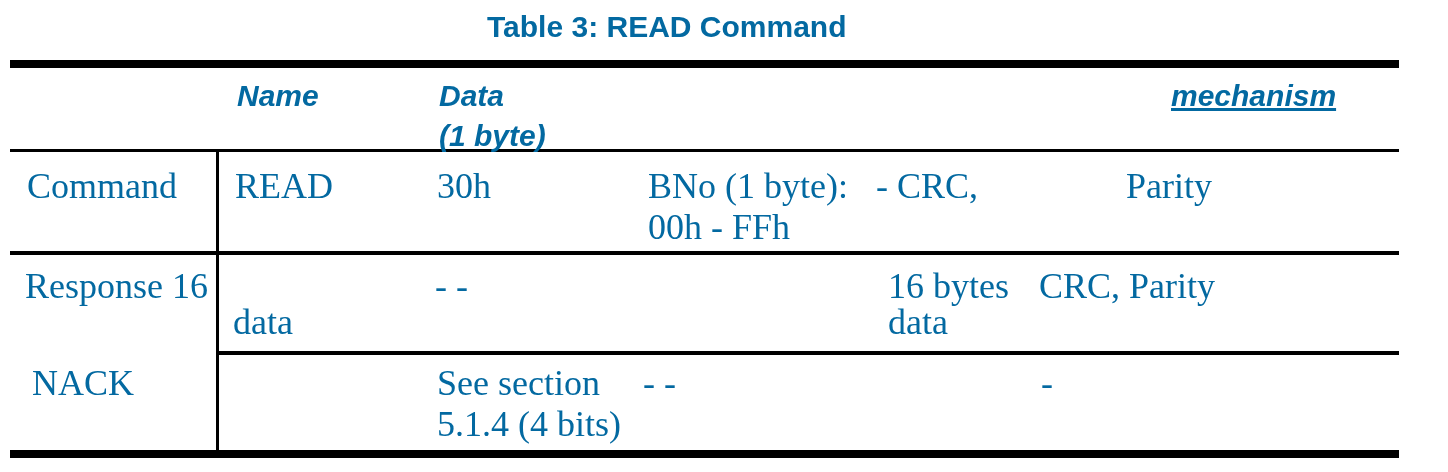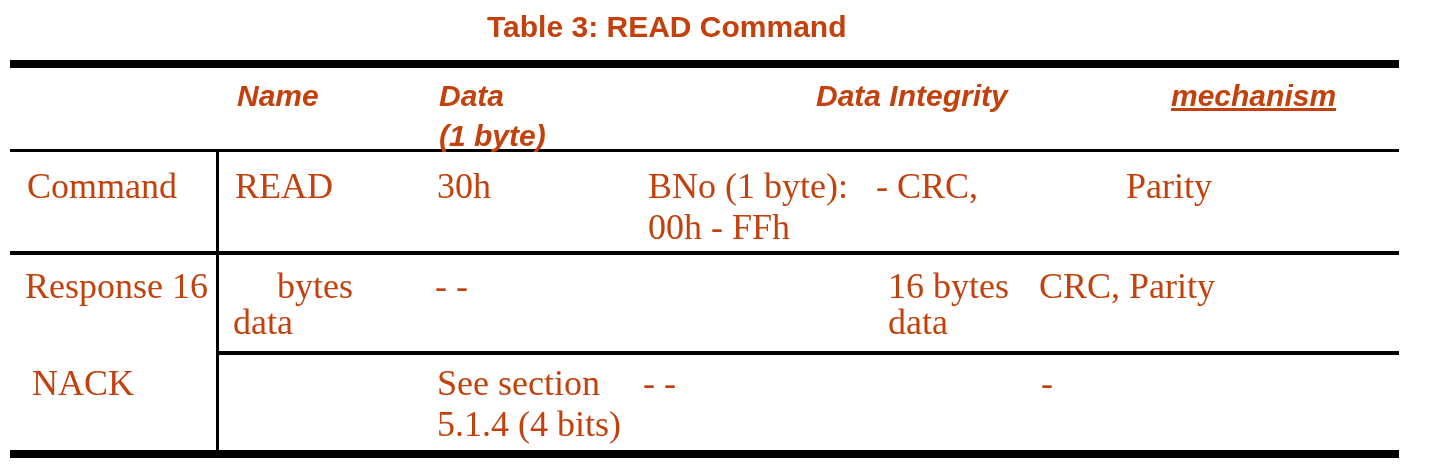--- a/index.html
+++ b/index.html
@@ -1,17 +1,17 @@
 <!DOCTYPE html>
 <html><head>
 <meta charset="utf-8">
 <style>
   html,body{margin:0;padding:0;background:#ffffff;}
   #page{position:relative;width:1448px;height:472px;background:#ffffff;overflow:hidden;
-        font-family:"Liberation Serif",serif;color:#c2410c;}
+        font-family:"Liberation Serif",serif;color:#0369a1;}
   .abs{position:absolute;white-space:nowrap;}
   .title{font-family:"Liberation Sans",sans-serif;font-weight:bold;font-size:30px;line-height:36px;}
   .hdr{font-family:"Liberation Sans",sans-serif;font-weight:bold;font-style:italic;font-size:30px;line-height:36px;}
   .body{font-family:"Liberation Serif",serif;font-size:36px;line-height:40px;}
   .rule{position:absolute;background:#000;}
 </style>
 </head>
 <body>
 
 <div id="page">
@@ -21,33 +21,31 @@
   <div class="rule" style="left:10px;top:60px;width:1389px;height:8px;"></div>
   <div class="rule" style="left:10px;top:149px;width:1389px;height:3px;"></div>
   <div class="rule" style="left:10px;top:251px;width:1389px;height:4px;"></div>
   <div class="rule" style="left:217px;top:351px;width:1182px;height:4px;"></div>
   <div class="rule" style="left:10px;top:450px;width:1389px;height:8px;"></div>
   <div class="rule" style="left:216px;top:149px;width:3px;height:309px;"></div>
 
   <div class="abs hdr" style="left:237px;top:78px;">Name</div>
   <div class="abs hdr" style="left:439px;top:78px;">Data</div>
   <div class="abs hdr" style="left:439px;top:118px;">(1 byte)</div>
-  <div class="abs hdr" style="left:816px;top:78px;">Data Integrity</div>
   <div class="abs hdr" style="left:1171px;top:78px;text-decoration:underline;">mechanism</div>
 
   <div class="abs body" style="left:27px;top:166px;">Command</div>
   <div class="abs body" style="left:235px;top:166px;">READ</div>
   <div class="abs body" style="left:437px;top:166px;">30h</div>
   <div class="abs body" style="left:648px;top:166px;">BNo (1 byte):</div>
   <div class="abs body" style="left:648px;top:207px;">00h - FFh</div>
   <div class="abs body" style="left:876px;top:166px;">- CRC,</div>
   <div class="abs body" style="left:1126px;top:166px;">Parity</div>
 
   <div class="abs body" style="left:25px;top:266px;">Response 16</div>
-  <div class="abs body" style="left:277px;top:266px;">bytes</div>
   <div class="abs body" style="left:233px;top:302px;">data</div>
   <div class="abs body" style="left:435px;top:266px;">- -</div>
   <div class="abs body" style="left:888px;top:266px;">16 bytes</div>
   <div class="abs body" style="left:888px;top:302px;">data</div>
   <div class="abs body" style="left:1039px;top:266px;">CRC, Parity</div>
 
   <div class="abs body" style="left:32px;top:363px;">NACK</div>
   <div class="abs body" style="left:437px;top:363px;">See section</div>
   <div class="abs body" style="left:437px;top:404px;">5.1.4 (4 bits)</div>
   <div class="abs body" style="left:643px;top:363px;">- -</div>

